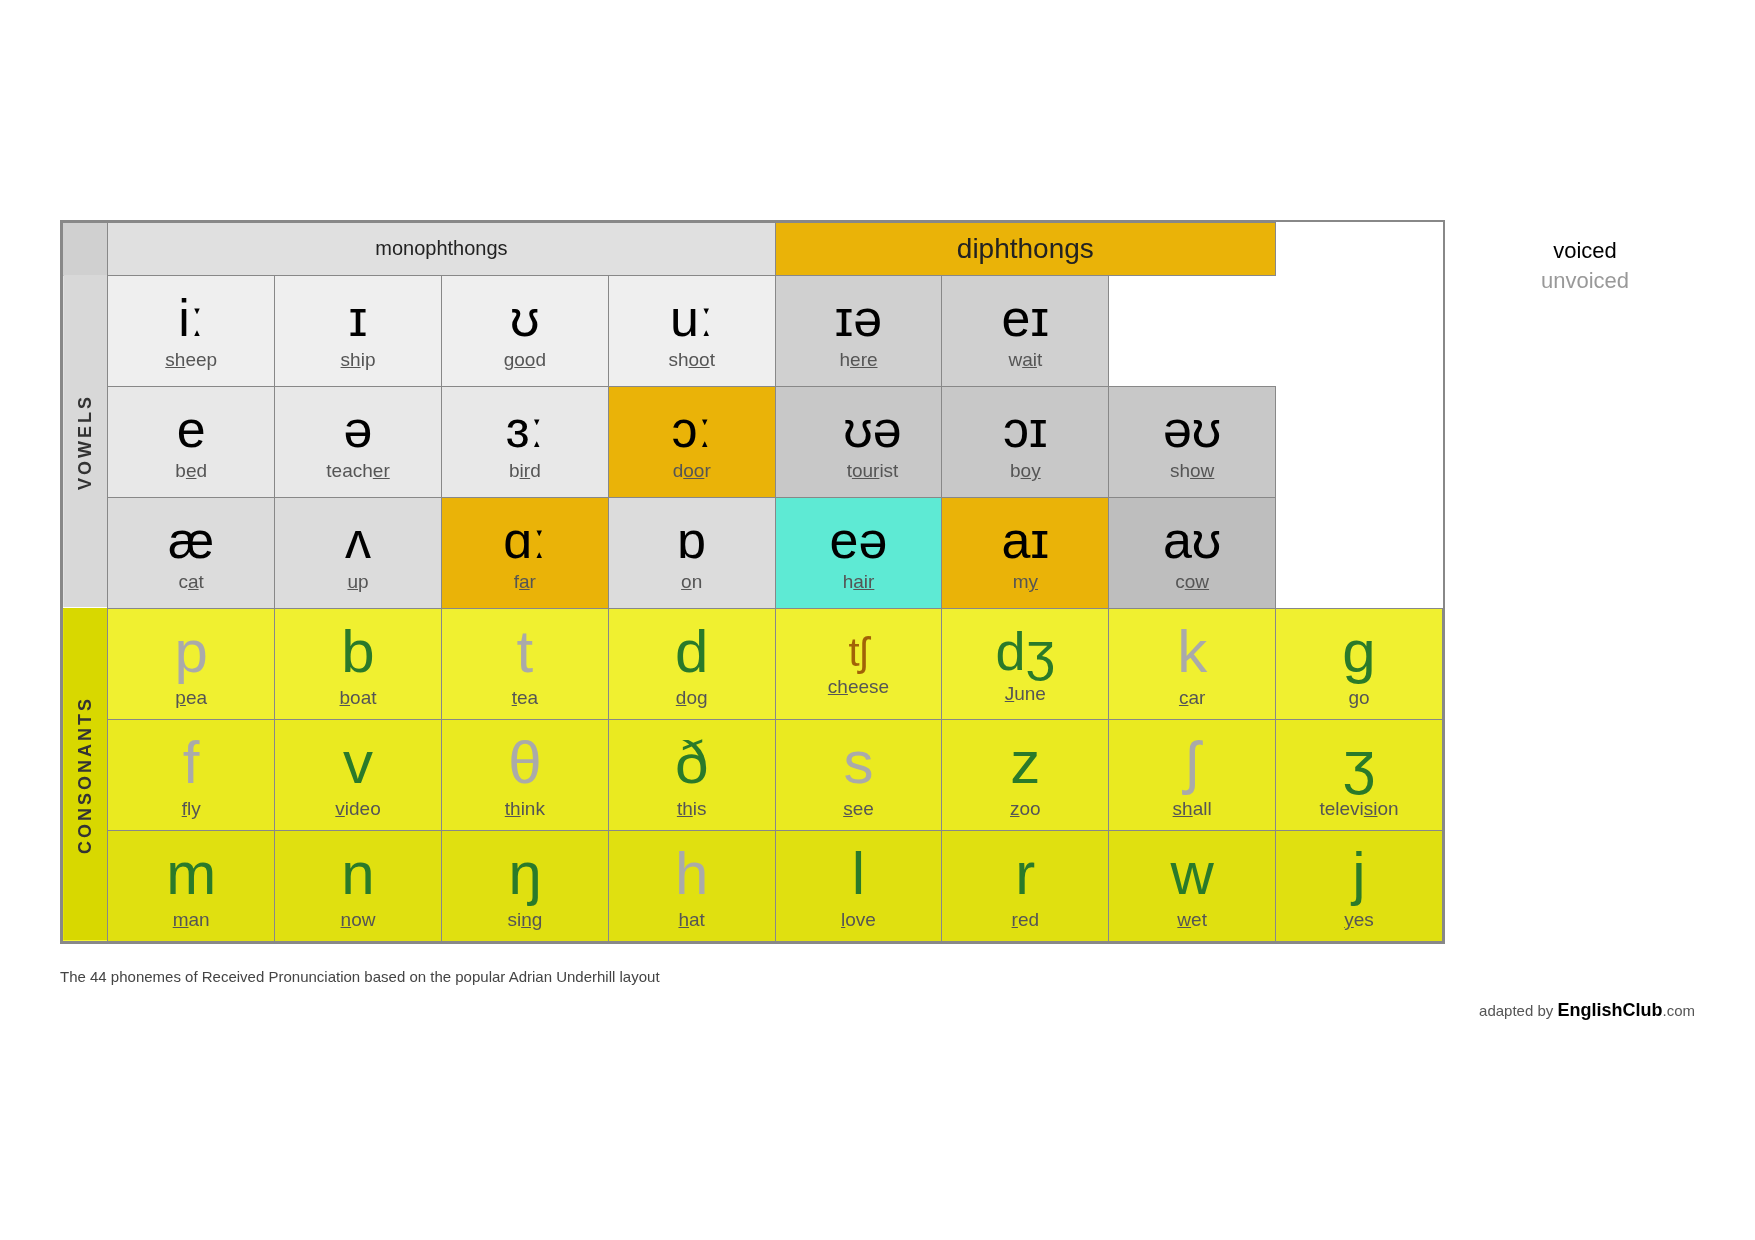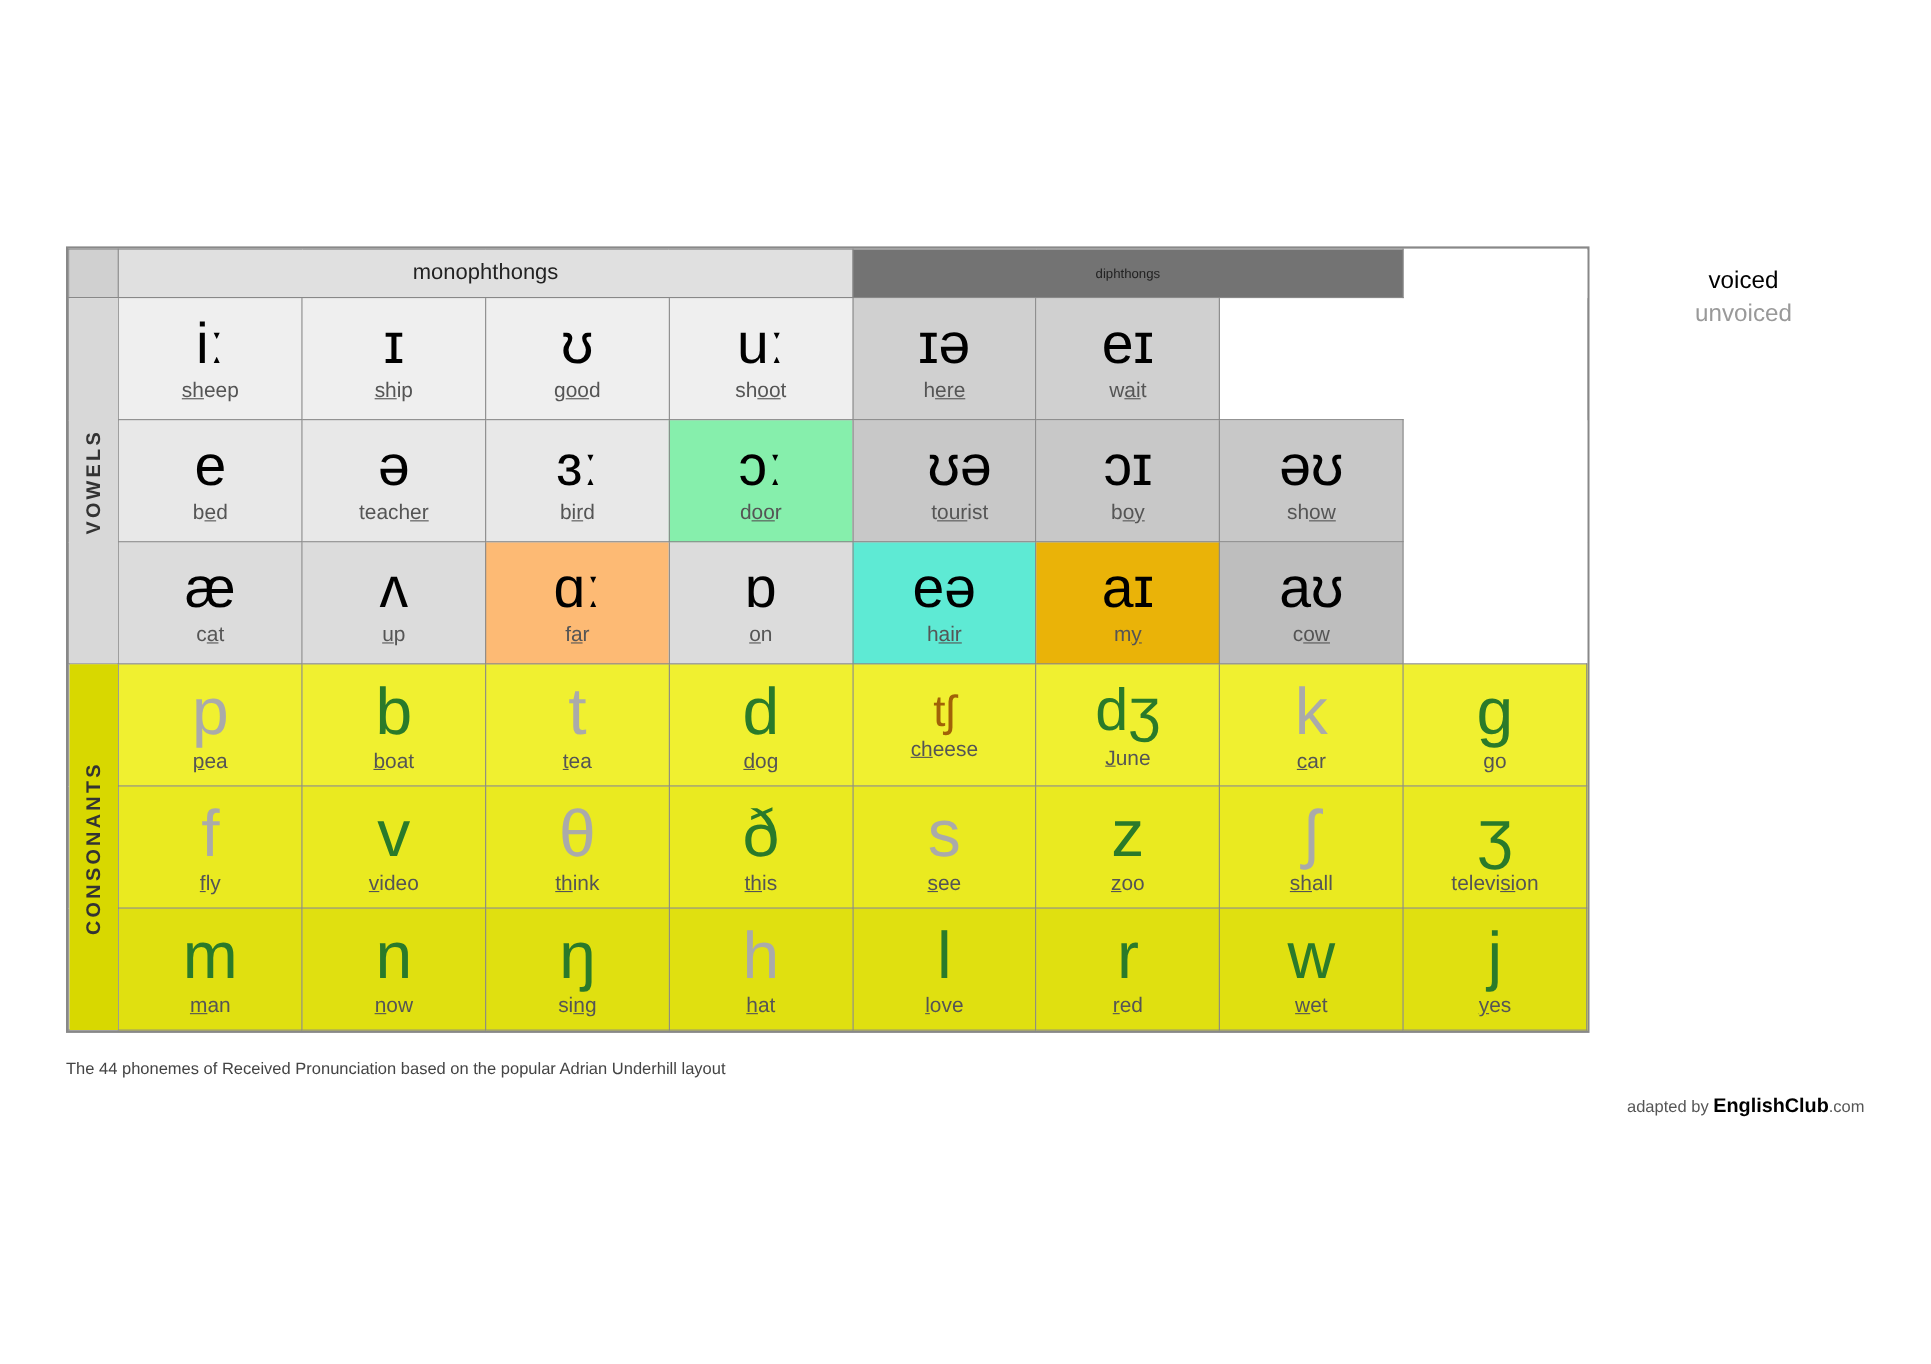--- a/index.html
+++ b/index.html
@@ -180,21 +180,21 @@
 <div class="page-wrapper">
   <div class="top-section">
 
     <div class="chart-container">
       <table>
 
         <thead>
           <tr>
             <td rowspan="2" style="width:38px; background:#d0d0d0;"></td>
             <td colspan="4" class="header-span" style="background:#e0e0e0; font-size:20px; padding:10px 0;">monophthongs</td>
-            <td colspan="3" class="header-span" style="background:#737373; font-size:12px; padding:10px 0;">diphthongs</td>
+            <td colspan="3" class="header-span" style="background:#eab308; font-size:28px; padding:10px 0;">diphthongs</td>
             <td style="background:#fff; border:none;"></td>
           </tr>
 
         </thead>
         <tbody>
 
           <tr>
             <td rowspan="3" class="section-label vowels-label">
               <span>VOWELS</span>
             </td>
@@ -259,21 +259,21 @@
               </div>
             </td>
 
             <td class="phoneme-cell" style="background:#e8e8e8;">
               <div class="cell-inner">
                 <div class="ipa-symbol">ɜː</div>
                 <div class="example-word">b<span>ir</span>d</div>
               </div>
             </td>
 
-            <td class="phoneme-cell" style="background:#86efac;">
+            <td class="phoneme-cell" style="background:#eab308;">
               <div class="cell-inner">
                 <div class="ipa-symbol">ɔː</div>
                 <div class="example-word">d<span>oo</span>r</div>
               </div>
             </td>
 
             <td class="phoneme-cell diphthong" style="background:#c8c8c8;padding-left:28px;">
               <div class="cell-inner">
                 <div class="ipa-symbol">ʊə</div>
                 <div class="example-word">t<span>our</span>ist</div>
@@ -305,21 +305,21 @@
               </div>
             </td>
 
             <td class="phoneme-cell" style="background:#dcdcdc;">
               <div class="cell-inner">
                 <div class="ipa-symbol">ʌ</div>
                 <div class="example-word"><span>u</span>p</div>
               </div>
             </td>
 
-            <td class="phoneme-cell" style="background:#fdba74;">
+            <td class="phoneme-cell" style="background:#eab308;">
               <div class="cell-inner">
                 <div class="ipa-symbol">ɑː</div>
                 <div class="example-word">f<span>a</span>r</div>
               </div>
             </td>
 
             <td class="phoneme-cell" style="background:#dcdcdc;">
               <div class="cell-inner">
                 <div class="ipa-symbol">ɒ</div>
                 <div class="example-word"><span>o</span>n</div>

